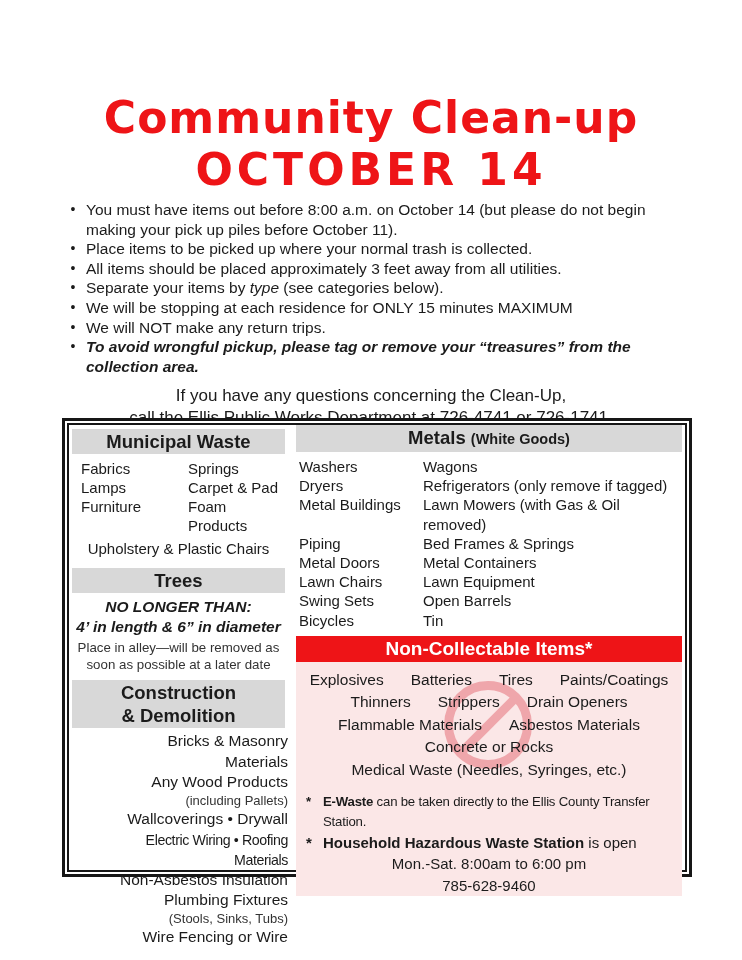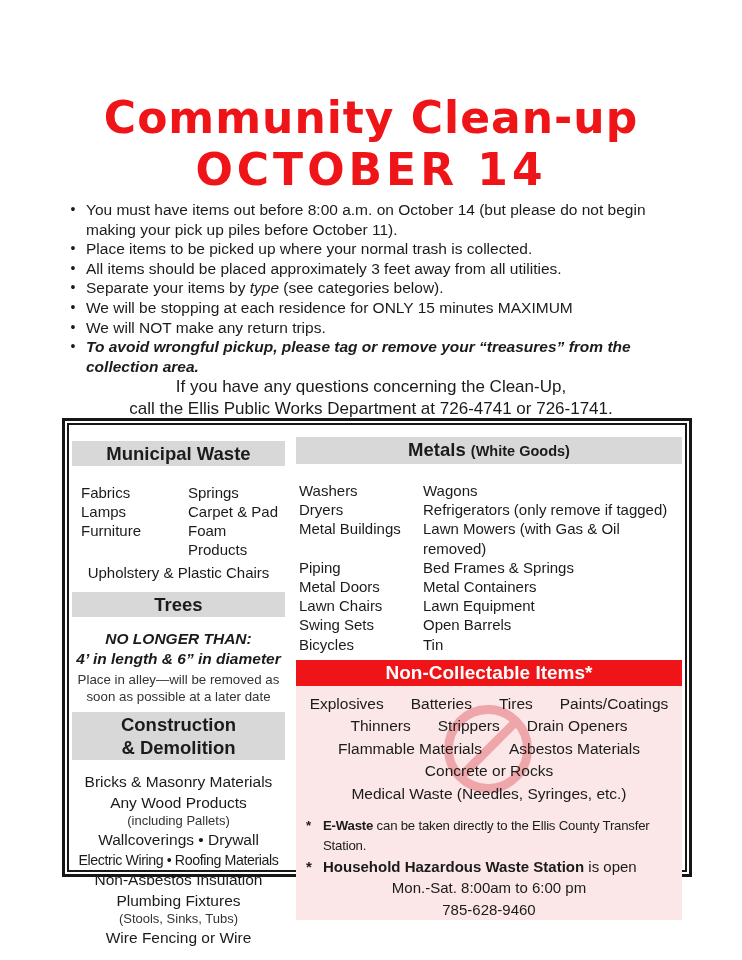--- a/index.html
+++ b/index.html
@@ -23,54 +23,54 @@
 
   
   .bullets{width:622px; margin:4px auto 0;}
   .bullet{display:flex; font-size:15.5px; line-height:19.6px;}
   .bullet .dot{width:26px; text-align:center; flex:none; font-size:14px;}
   .bullet .txt{flex:1;}
   .em-it{font-style:italic;}
   .em-bi{font-weight:bold; font-style:italic;}
 
   
-  .contact{text-align:center; font-size:17px; line-height:21.5px; }
+  .contact{text-align:center; font-size:17px; line-height:21.5px; margin-top:9px;}
 
   
   .table-outer{
     position:absolute; left:62px; top:418px; width:630px; height:459px;
     border:3px solid #161616; padding:2px; background:#fff;
   }
   .table-inner{
     width:100%; height:100%; border:2px solid #161616;
     display:flex; background:#fff;
   }
   .col-left{width:219px; flex:none; padding-top:4px;}
   .col-right{flex:1; margin-left:5px; display:flex; flex-direction:column; padding-top:0;}
 
   .gray-bar{
-    background:var(--gray); margin:12px 3px; text-align:center;
+    background:var(--gray); margin:0 3px; text-align:center;
     font-weight:bold; font-size:18.5px; line-height:23px; padding:1px 0;
   }
   .gray-bar .sub{font-size:14.5px;}
 
   .mw-rows{padding:5px 0 4px 12px; font-size:15px; line-height:19px;}
   .pair-row{display:flex;}
   .pair-row .c1{width:107px; flex:none;}
   .full-row{text-align:center; font-size:15px; line-height:19px; padding-bottom:5px;}
 
   .trees-bold{
     text-align:center; font-weight:bold; font-style:italic;
     font-size:15.5px; line-height:20px;
   }
   .trees-bold.first{margin-top:4px;}
   .trees-small{text-align:center; font-size:13.3px; line-height:16.5px; color:#333;}
   .mt5{margin-top:5px;} .mt7{margin-top:7px;} .mt3{margin-top:3px;}
 
-  .cons-items{text-align:center;}
+  .cons-items{text-align:right;margin-left:41px;}
   .cons-item{font-size:15.5px; line-height:20.5px;}
   .cons-item.small{font-size:13px; line-height:16.5px; color:#333;}
   .cons-item.narrow{font-size:14.2px; letter-spacing:-0.4px; line-height:20px;}
 
   .metal-rows{padding:5px 0 6px 6px; font-size:15px; line-height:19.2px;}
   .metal-rows .c1{width:124px; flex:none;}
 
   .red-band{
     background:var(--red); color:#ffffff; text-align:center;
     font-weight:bold; font-size:19px; line-height:24px; padding:1px 0; margin:0 3px;

